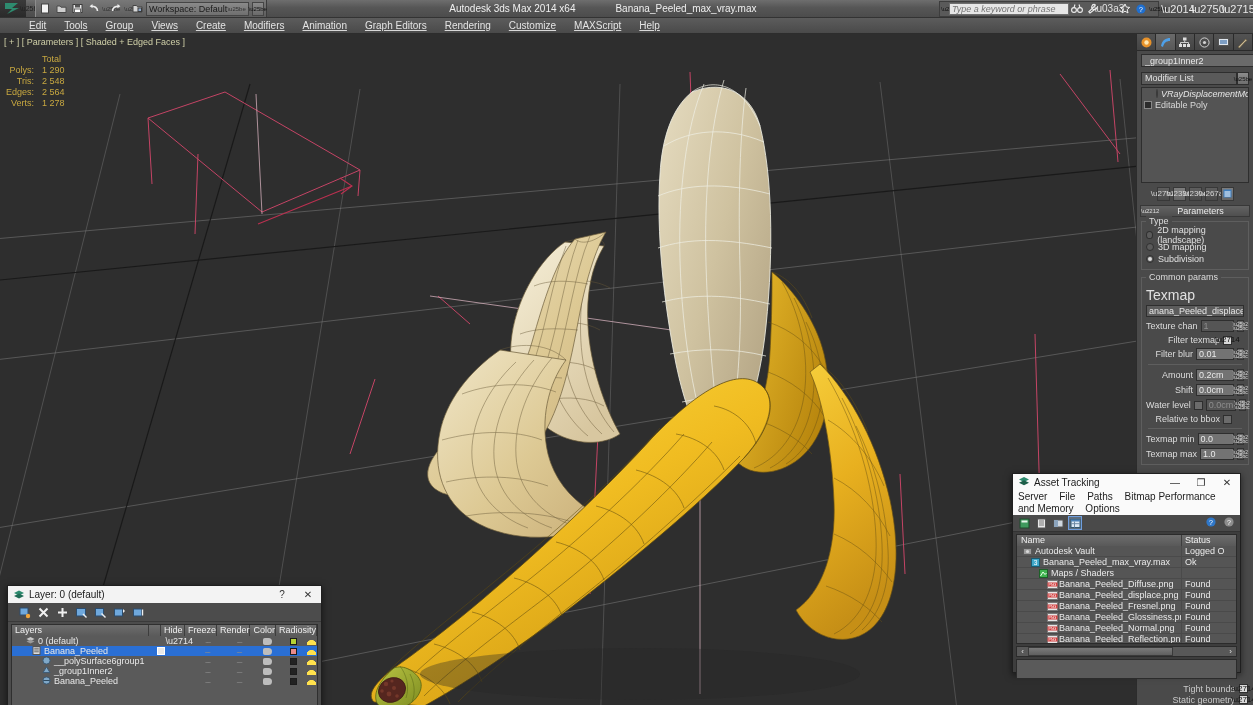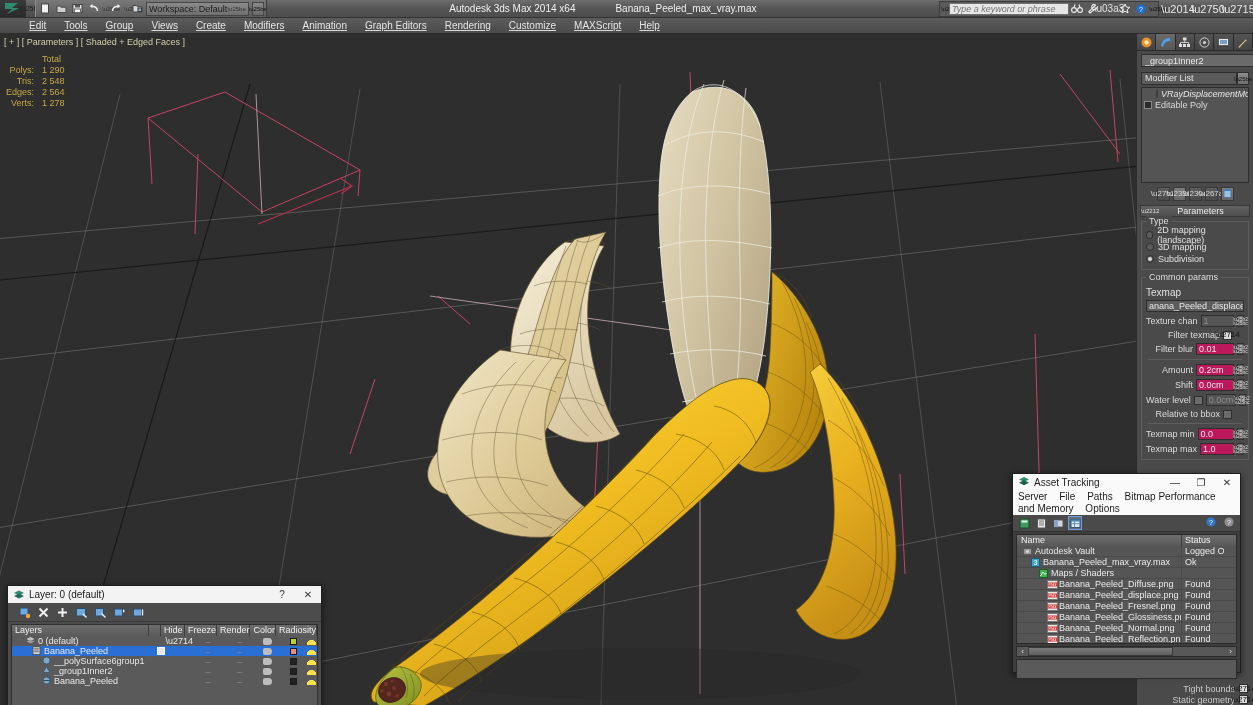--- a/index.html
+++ b/index.html
@@ -87,26 +87,26 @@
     border:1px solid #383838; display:flex; align-items:center; }
   .roll-head .mk { width:11px; text-align:center; font-size:6px; color:#ddd; }
   .roll-head .tt { flex:1; text-align:center; font-size:9px; color:#ececec; }
   .grp { margin:4px 4px 0; border:1px solid #5e5e5e; padding:7px 4px 4px; position:relative; }
   .grp > .cap { position:absolute; top:-6px; left:4px; background:#4a4a4a; padding:0 3px;
      font-size:9px; color:#dcdcdc; }
   .radio-row { display:flex; align-items:center; gap:4px; height:12px; font-size:9px; color:#e0e0e0;}
   .radio { width:8px; height:8px; border-radius:50%; background:#5b5b5b; border:1px solid #303030;
      display:flex; align-items:center; justify-content:center; }
   .radio i { width:4px; height:4px; border-radius:50%; background:#dadada; display:block; }
-  .lbl-line { font-size:10px; color:#e0e0e0; margin-top:2px; }
+  .lbl-line { font-size:14px; color:#e0e0e0; margin-top:2px; }
   .txtfield { height:12px; background:#5c5c5c; border:1px solid #2e2e2e; color:#e6e6e6;
      font-size:9px; padding:0 2px; line-height:10px; overflow:hidden; white-space:nowrap; }
   .spin-row { display:flex; align-items:center; gap:3px; margin-top:3px; }
   .spin-row .sl { flex:1; text-align:right; font-size:9px; color:#dcdcdc; white-space:nowrap; }
-  .spin-row .sv { width:38px; height:12px; background:#be185d; border:1px solid #2e2e2e;
+  .spin-row .sv { width:38px; height:12px; background:#737373; border:1px solid #2e2e2e;
      font-size:9px; color:#eaeaea; padding:0 2px; line-height:11px; }
   .spin-row .sv.dim { color:#8e8e8e; background:#555; }
   .spin { width:7px; height:12px; background:linear-gradient(#666,#4e4e4e); border:1px solid #333;
      display:flex; flex-direction:column; align-items:center; justify-content:center;
      font-size:5px; color:#ddd; line-height:4px; }
   .chk { width:9px; height:9px; background:#d8d8d8; border:1px solid #2e2e2e; display:inline-flex;
      align-items:center; justify-content:center; color:#111; font-size:8px; line-height:8px; }
   .chk.off { background:#6b6b6b; color:transparent; }
   .hrline { height:1px; background:#5e5e5e; margin:4px 2px; }
   .cp-hidden { position:absolute; left:0; bottom:0; width:117px; font-size:9px; color:#c9c9c9; }

